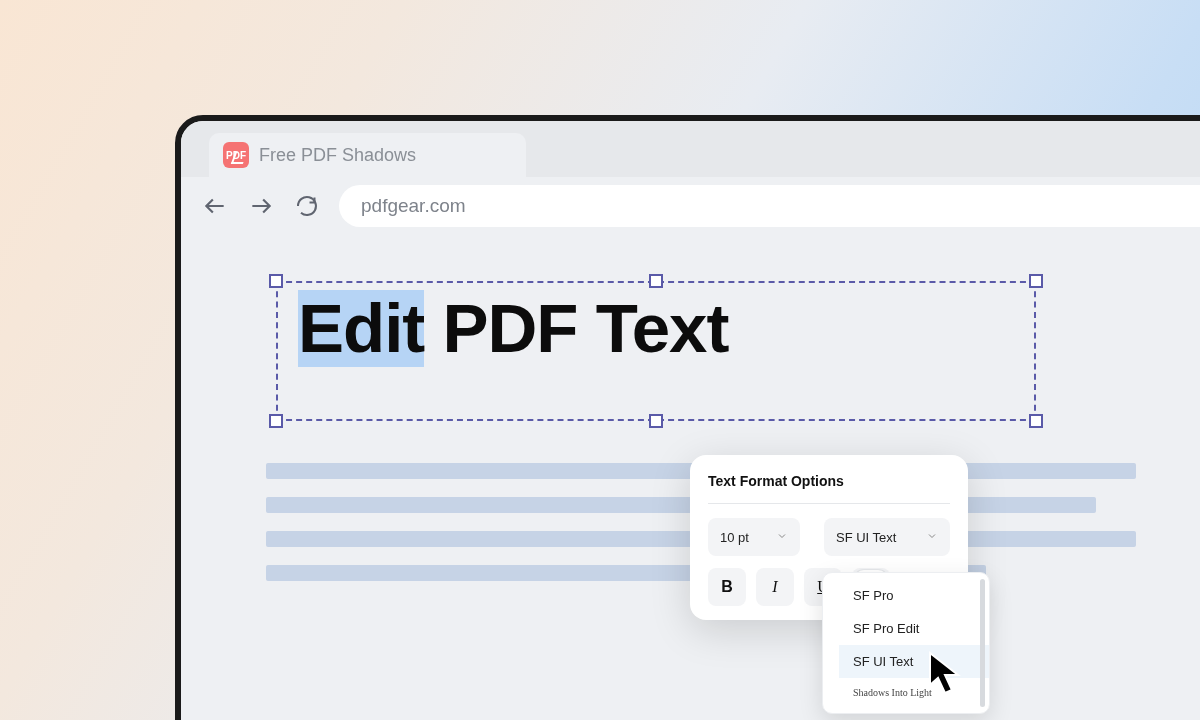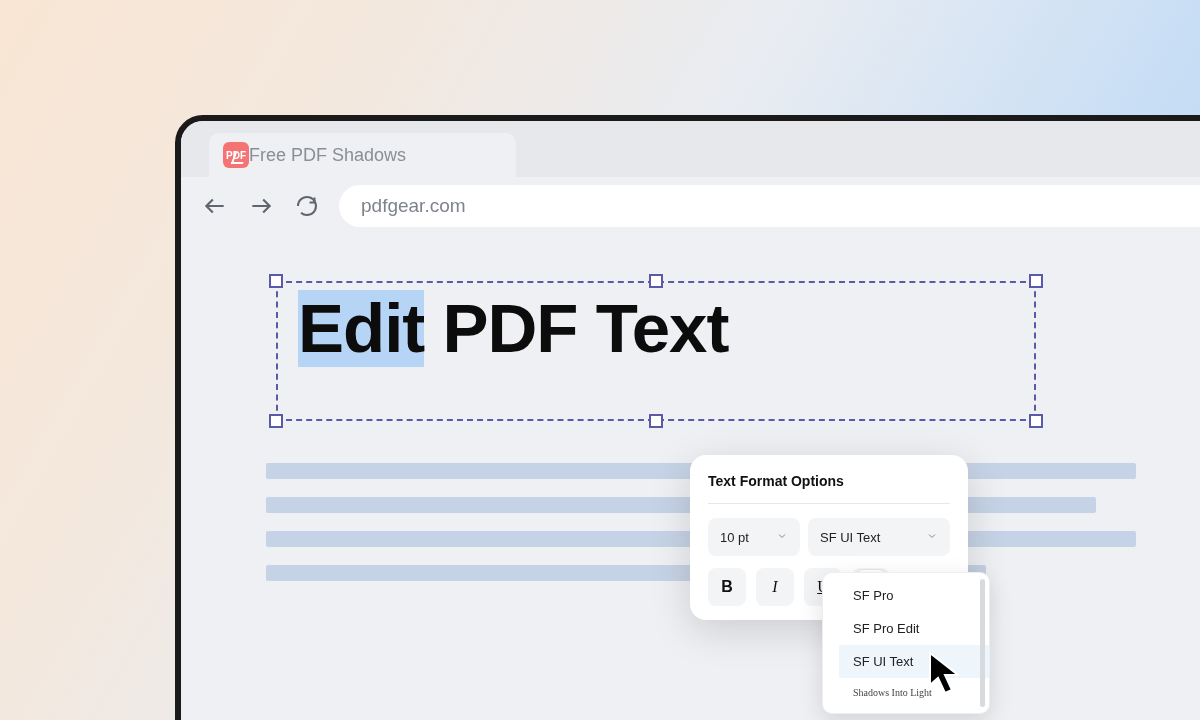--- a/index.html
+++ b/index.html
@@ -19,20 +19,21 @@
     overflow: hidden;
   }
   .tabbar {
     height: 56px;
     background: #e6e8eb;
     display: flex; align-items: flex-end;
     padding-left: 28px;
   }
   .tab {
     display: flex; align-items: center;
+    gap: 10px;
     height: 44px;
     padding: 0 110px 0 14px;
     background: #eef0f3;
     border-top-left-radius: 10px;
     border-top-right-radius: 10px;
     color: #8a8f96;
     font-size: 18px;
     position: relative;
   }
   .tab-icon {
@@ -101,21 +102,21 @@
     position:absolute;
     left:690px; top:455px;
     width:278px;
     background:#fff;
     border-radius:16px;
     box-shadow: 0 10px 40px rgba(0,0,0,.15);
     padding:18px 18px 14px;
   }
   .pop-title { font-size:14px; font-weight:700; color:#111; }
   .pop-sep { height:1px; background:#e5e7ea; margin:14px 0; }
-  .row1 { display:flex; gap:8px; }
+  .row1 { display:flex; gap:24px; }
   .select {
     height:38px; background:#f3f4f6; border-radius:8px;
     display:flex; align-items:center; justify-content:space-between;
     padding:0 12px; font-size:13px; color:#222;
   }
   .sel-size{width:92px}.sel-font{flex:1}
   .chev { color:#888; }
   .row2 { display:flex; gap:10px; margin-top:12px; }
   .fmt-btn {
     width:38px; height:38px; background:#f3f4f6; border-radius:8px;

